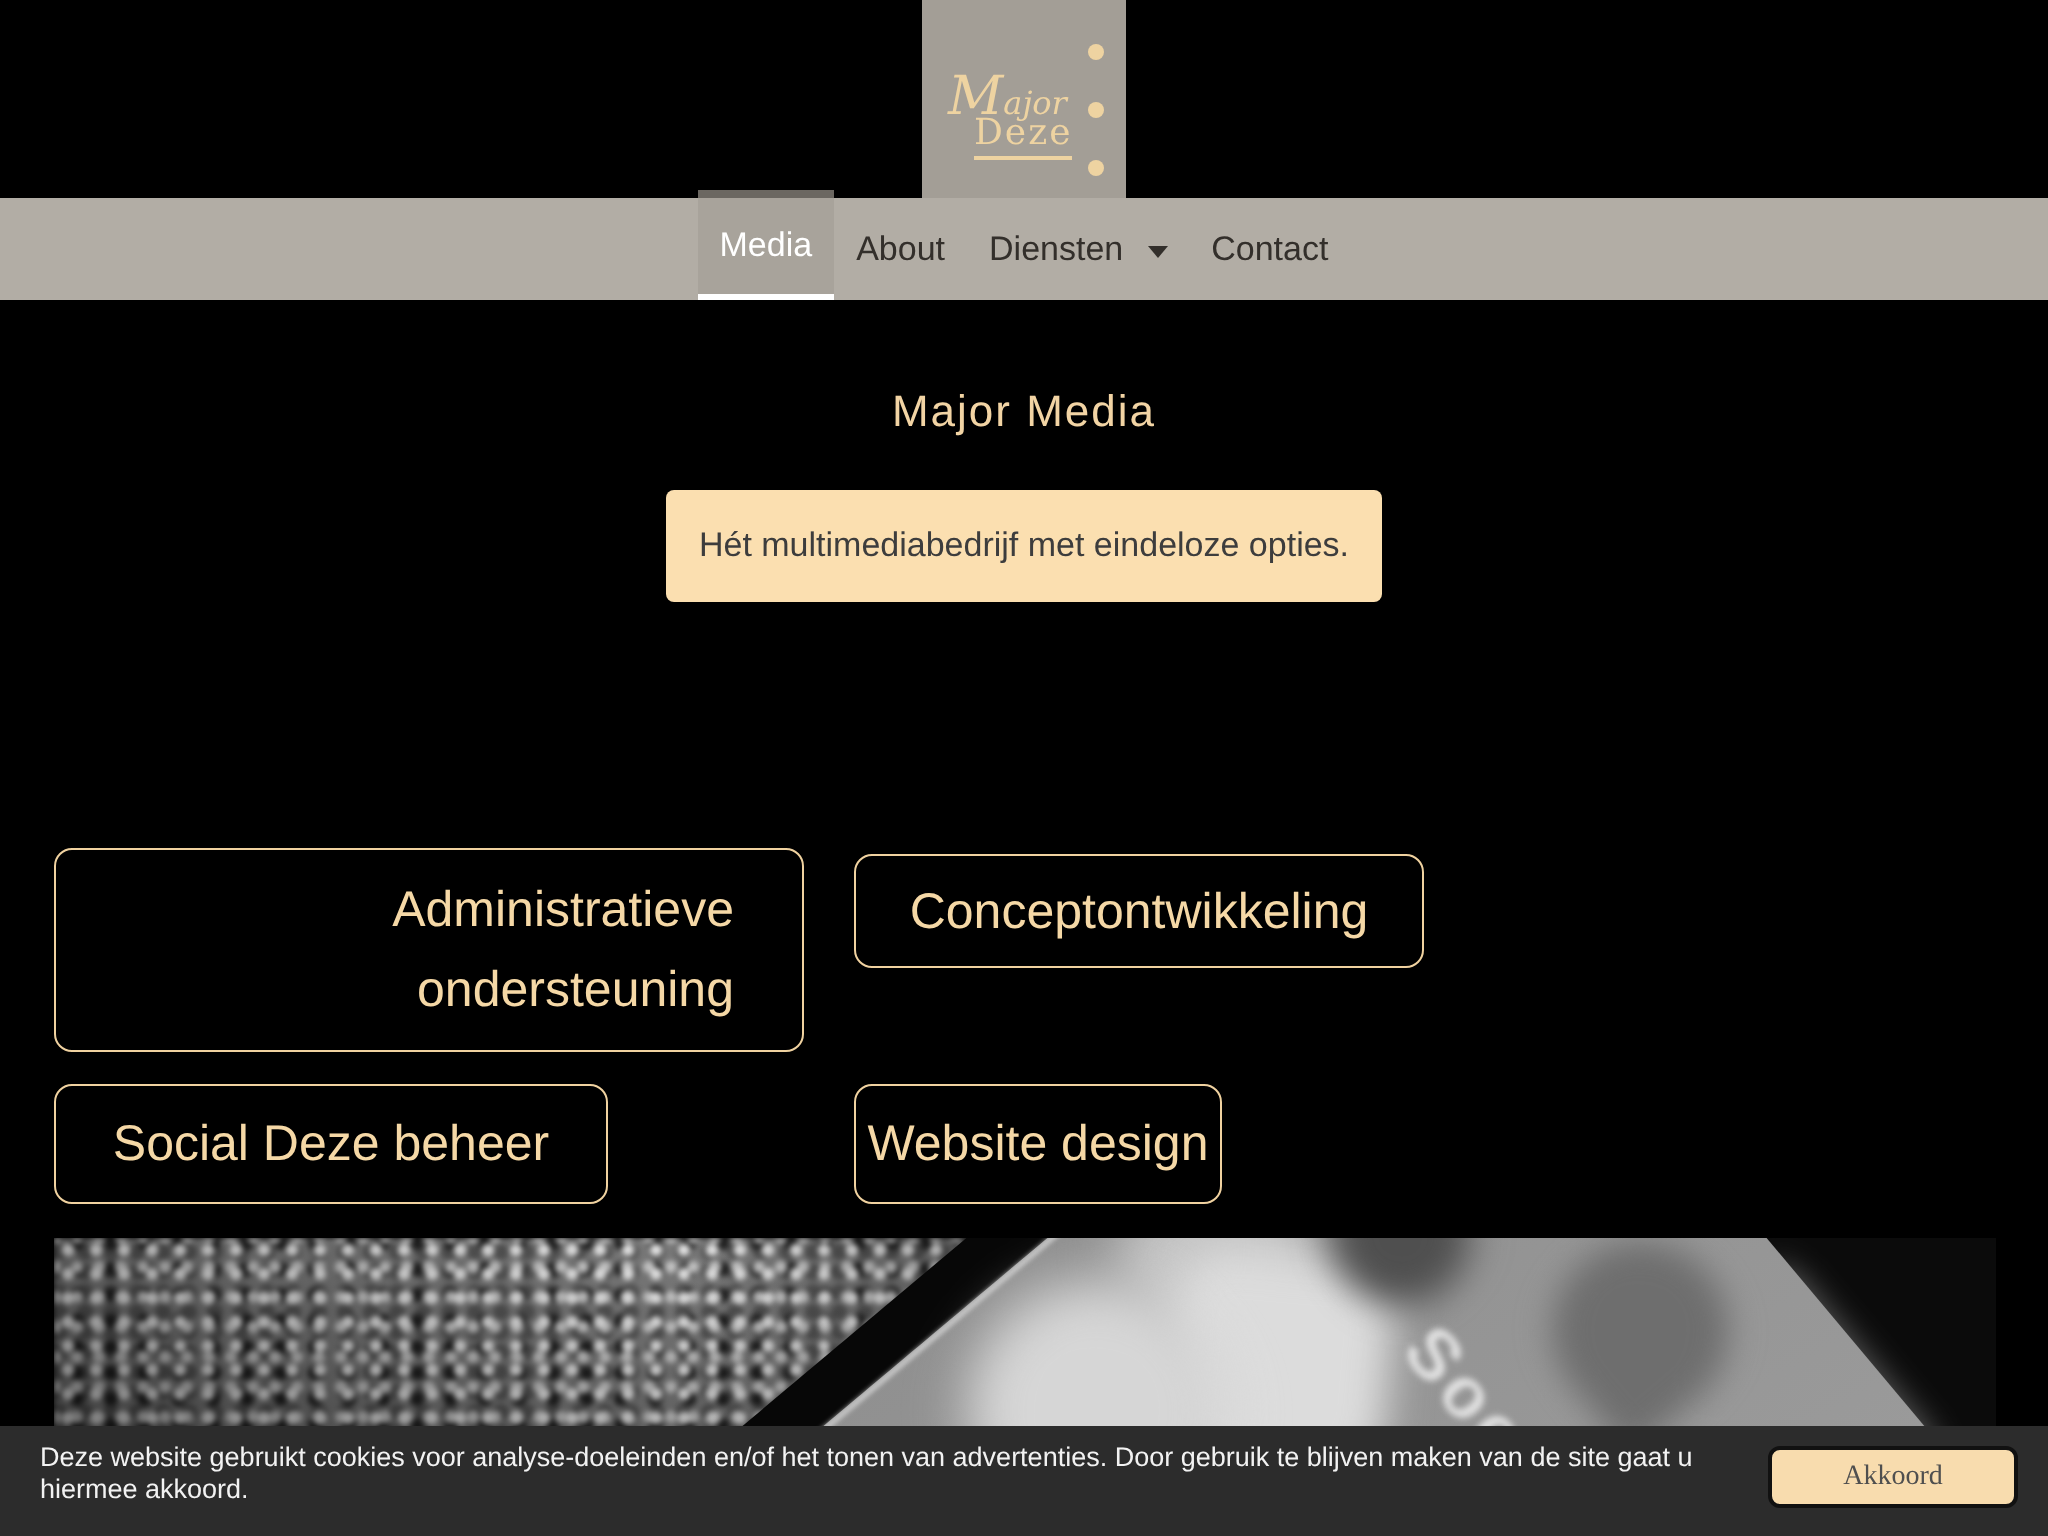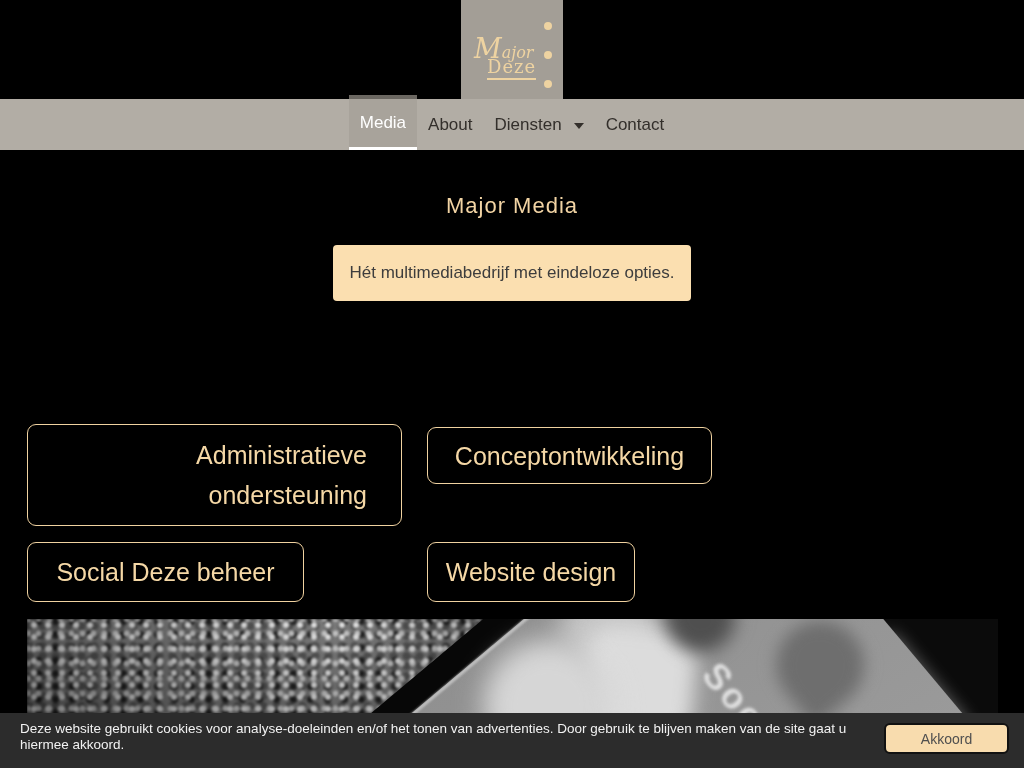--- a/index.html
+++ b/index.html
@@ -26,21 +26,21 @@
   .tagline-wrap { position:absolute; left:0; top:245px; width:1024px; text-align:center; }
   .tagline-badge { display:inline-block; background:#fbdfb0; color:#3d3d3d; font-size:17px; padding:18px 16px; border-radius:4px; }
 
   
   .svc-btn { position:absolute; display:flex; align-items:center; justify-content:center; text-align:right;
              background:transparent; border:1px solid #f0d2a0; border-radius:9px; color:#f5d8a6;
              font-size:25px; line-height:1.6; cursor:pointer; font-family:"Liberation Sans", sans-serif; }
   .svc-1 { left:27px;  top:424px; width:375px; height:102px; padding:0 34px; }
   .svc-2 { left:427px; top:427px; width:285px; height:57px; }
   .svc-3 { left:27px;  top:542px; width:277px; height:60px; }
-  .svc-4 { left:427px; top:542px; width:208px; height:60px; }
+  .svc-4 { left:427px; top:542px; width:184px; height:60px; }
 
   
   .photo { position:absolute; left:27px; top:619px; width:971px; height:149px; overflow:hidden; background:#0b0b0b; }
   .fabric { position:absolute; left:0; top:0; width:560px; height:100%;
     background-color:#7b7b7b;
     background-image:
       radial-gradient(circle, #e8e8e8 0 2px, rgba(232,232,232,0) 4px),
       radial-gradient(circle, #c9c9c9 0 2px, rgba(201,201,201,0) 4px),
       radial-gradient(circle, #1f1f1f 0 2px, rgba(31,31,31,0) 5px),
       radial-gradient(circle, #555555 0 3px, rgba(85,85,85,0) 5px);
@@ -63,21 +63,21 @@
   .blob-dark-top      { left:77px;  top:104px; width:70px;  height:70px;  border-radius:50%; background:#4f4f4f; filter:blur(9px); }
   .blob-dark-teardrop { left:182px; top:34px;  width:88px;  height:88px;  border-radius:50% 50% 10% 50%; background:#6e6e6e; filter:blur(8px); }
   .blob-light-bottom  { left:17px;  top:247px; width:130px; height:130px; border-radius:50%; background:#d6d6d6; filter:blur(13px); }
   .screen-text { position:absolute; left:157px; top:144px; font-size:36px; font-weight:bold; letter-spacing:3px;
     color:#e0e0e0; filter:blur(1.5px); white-space:nowrap; }
 
   
   .cookie-banner { position:absolute; left:0; top:713px; width:1024px; height:55px; background:#2c2c2c; z-index:10; }
   .cookie-message { position:absolute; left:20px; top:8px; width:830px; font-size:13.5px; line-height:1.18; color:#f2f2f2; }
   .cookie-accept { position:absolute; right:15px; top:10px; width:125px; height:31px; background:#f8dcae; color:#4f4f4f;
-    font-size:14px; border:2px solid #111; border-radius:6px; cursor:pointer; font-family:Liberation Sans, sans-serif; }
+    font-size:14px; border:2px solid #111; border-radius:6px; cursor:pointer; font-family:Liberation Serif, serif; }
 </style>
 </head>
 <body>
 
 <header class="top-bar">
   <div class="logo-box">
     <div class="logo-major">Major</div>
     <div class="logo-media">Deze</div>
     <div class="logo-dots">
       <span class="dot"></span>

